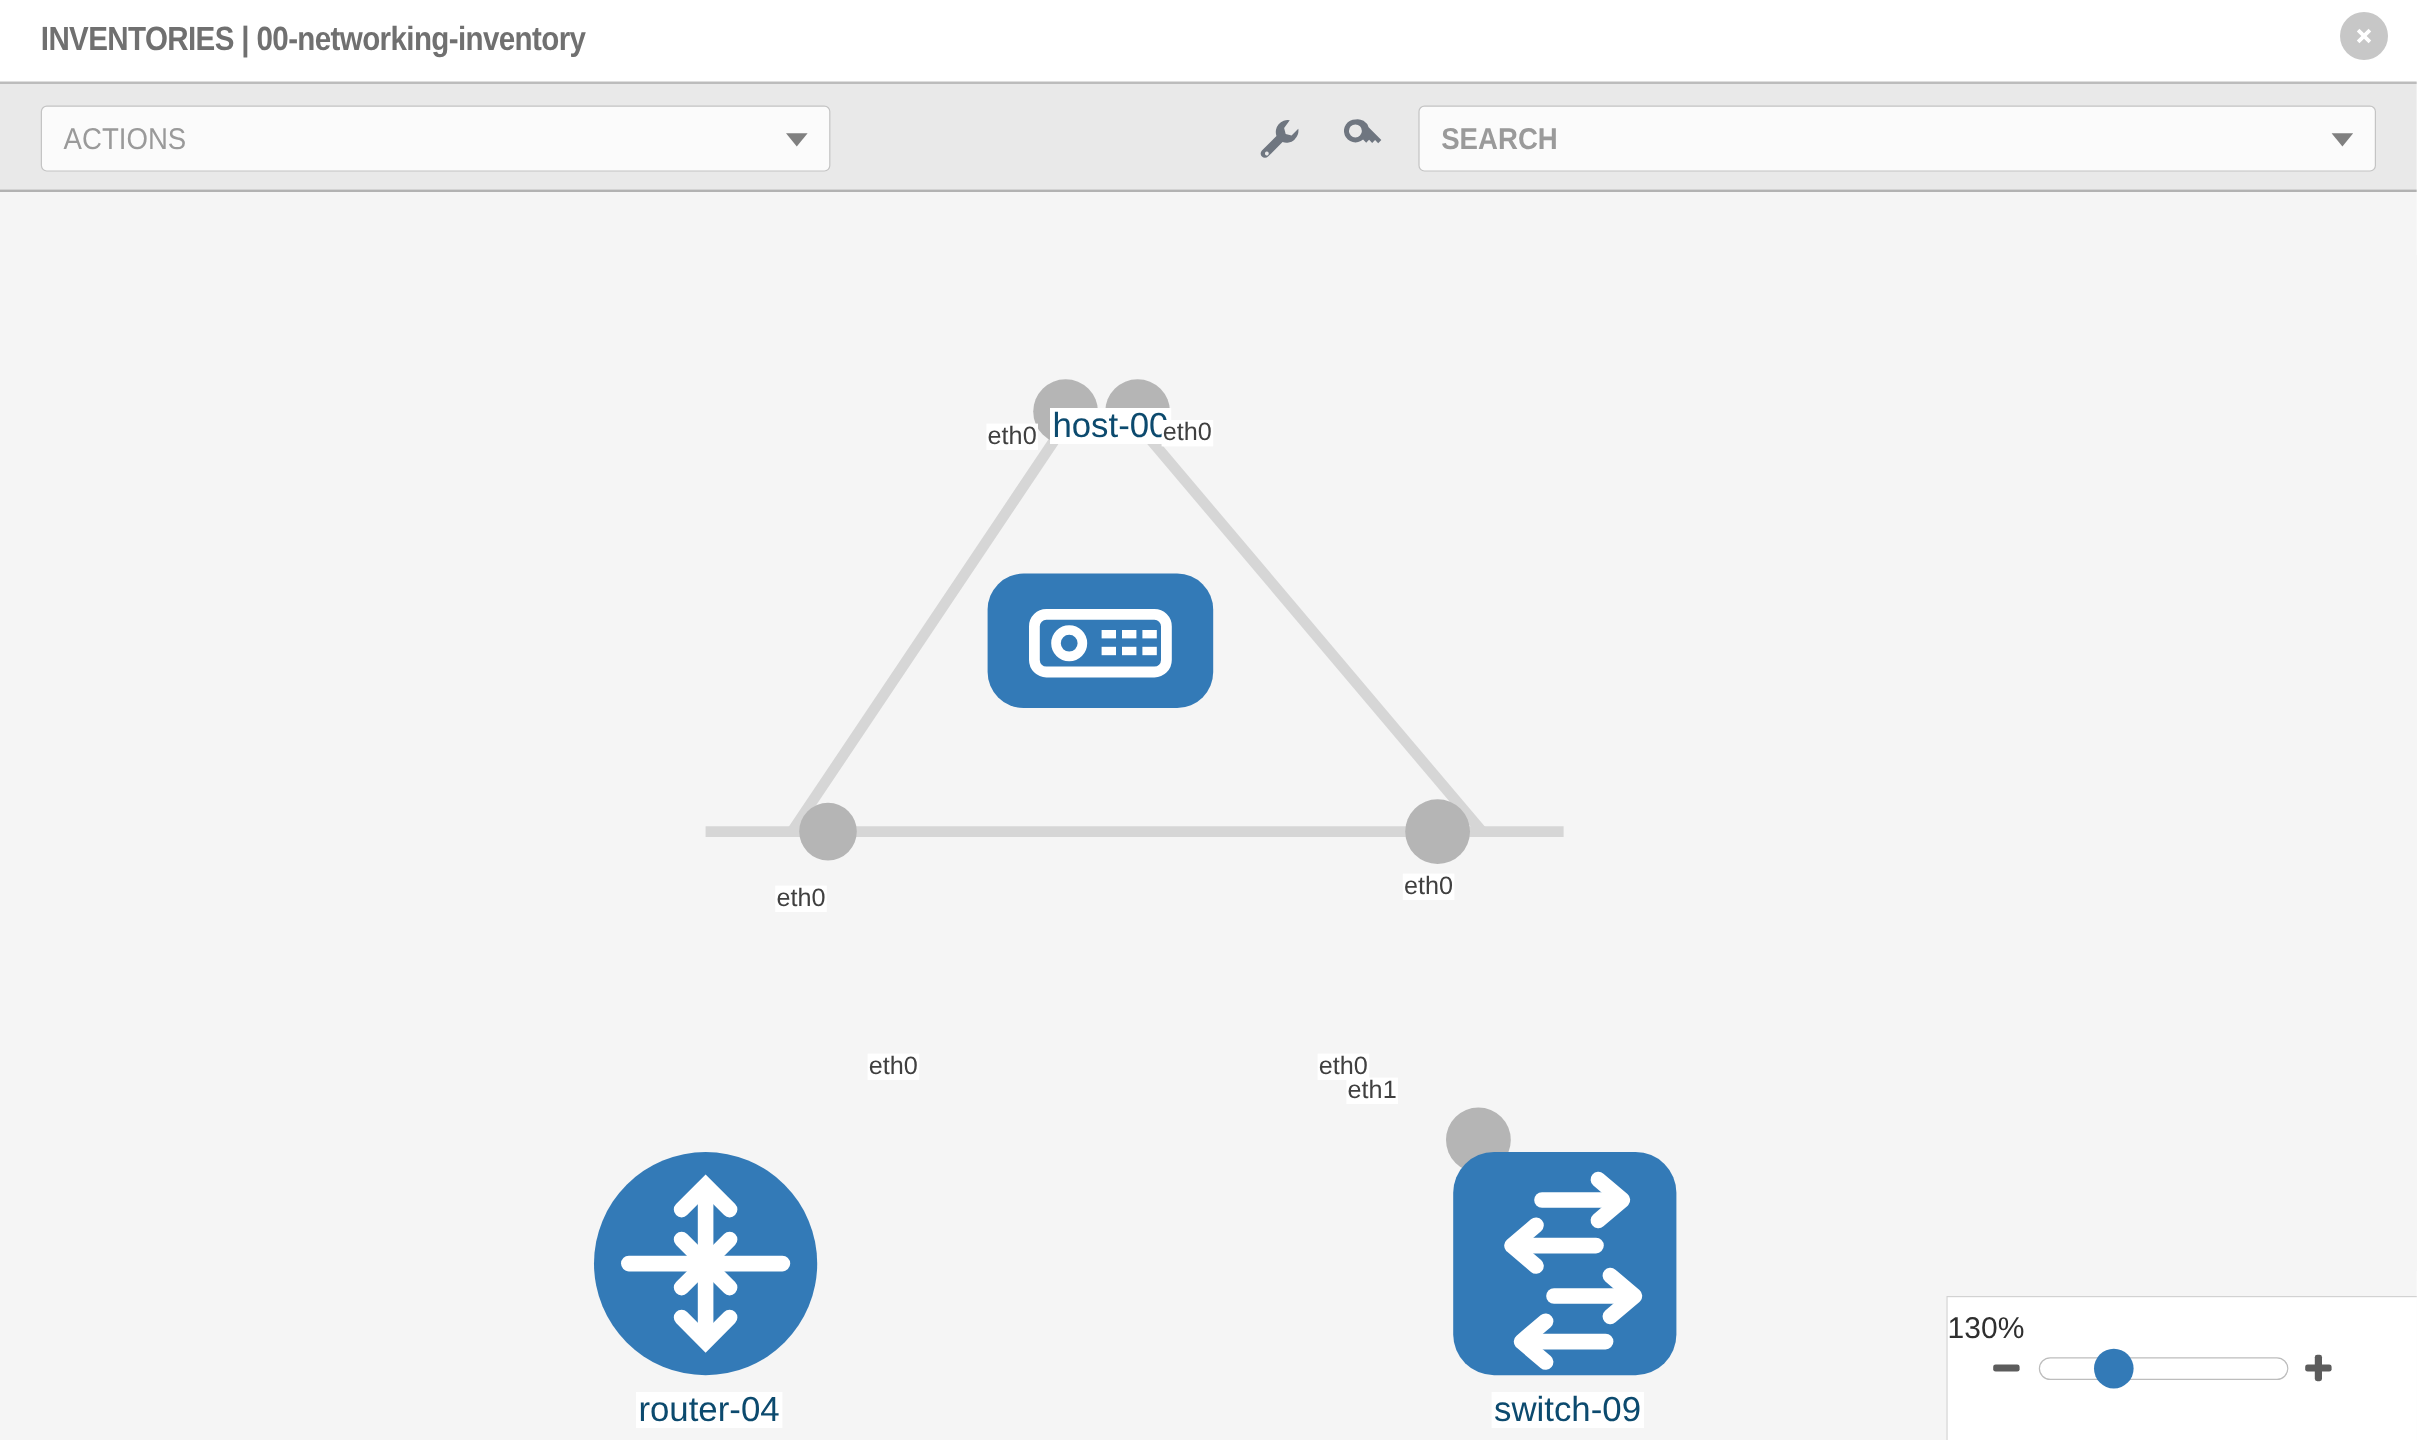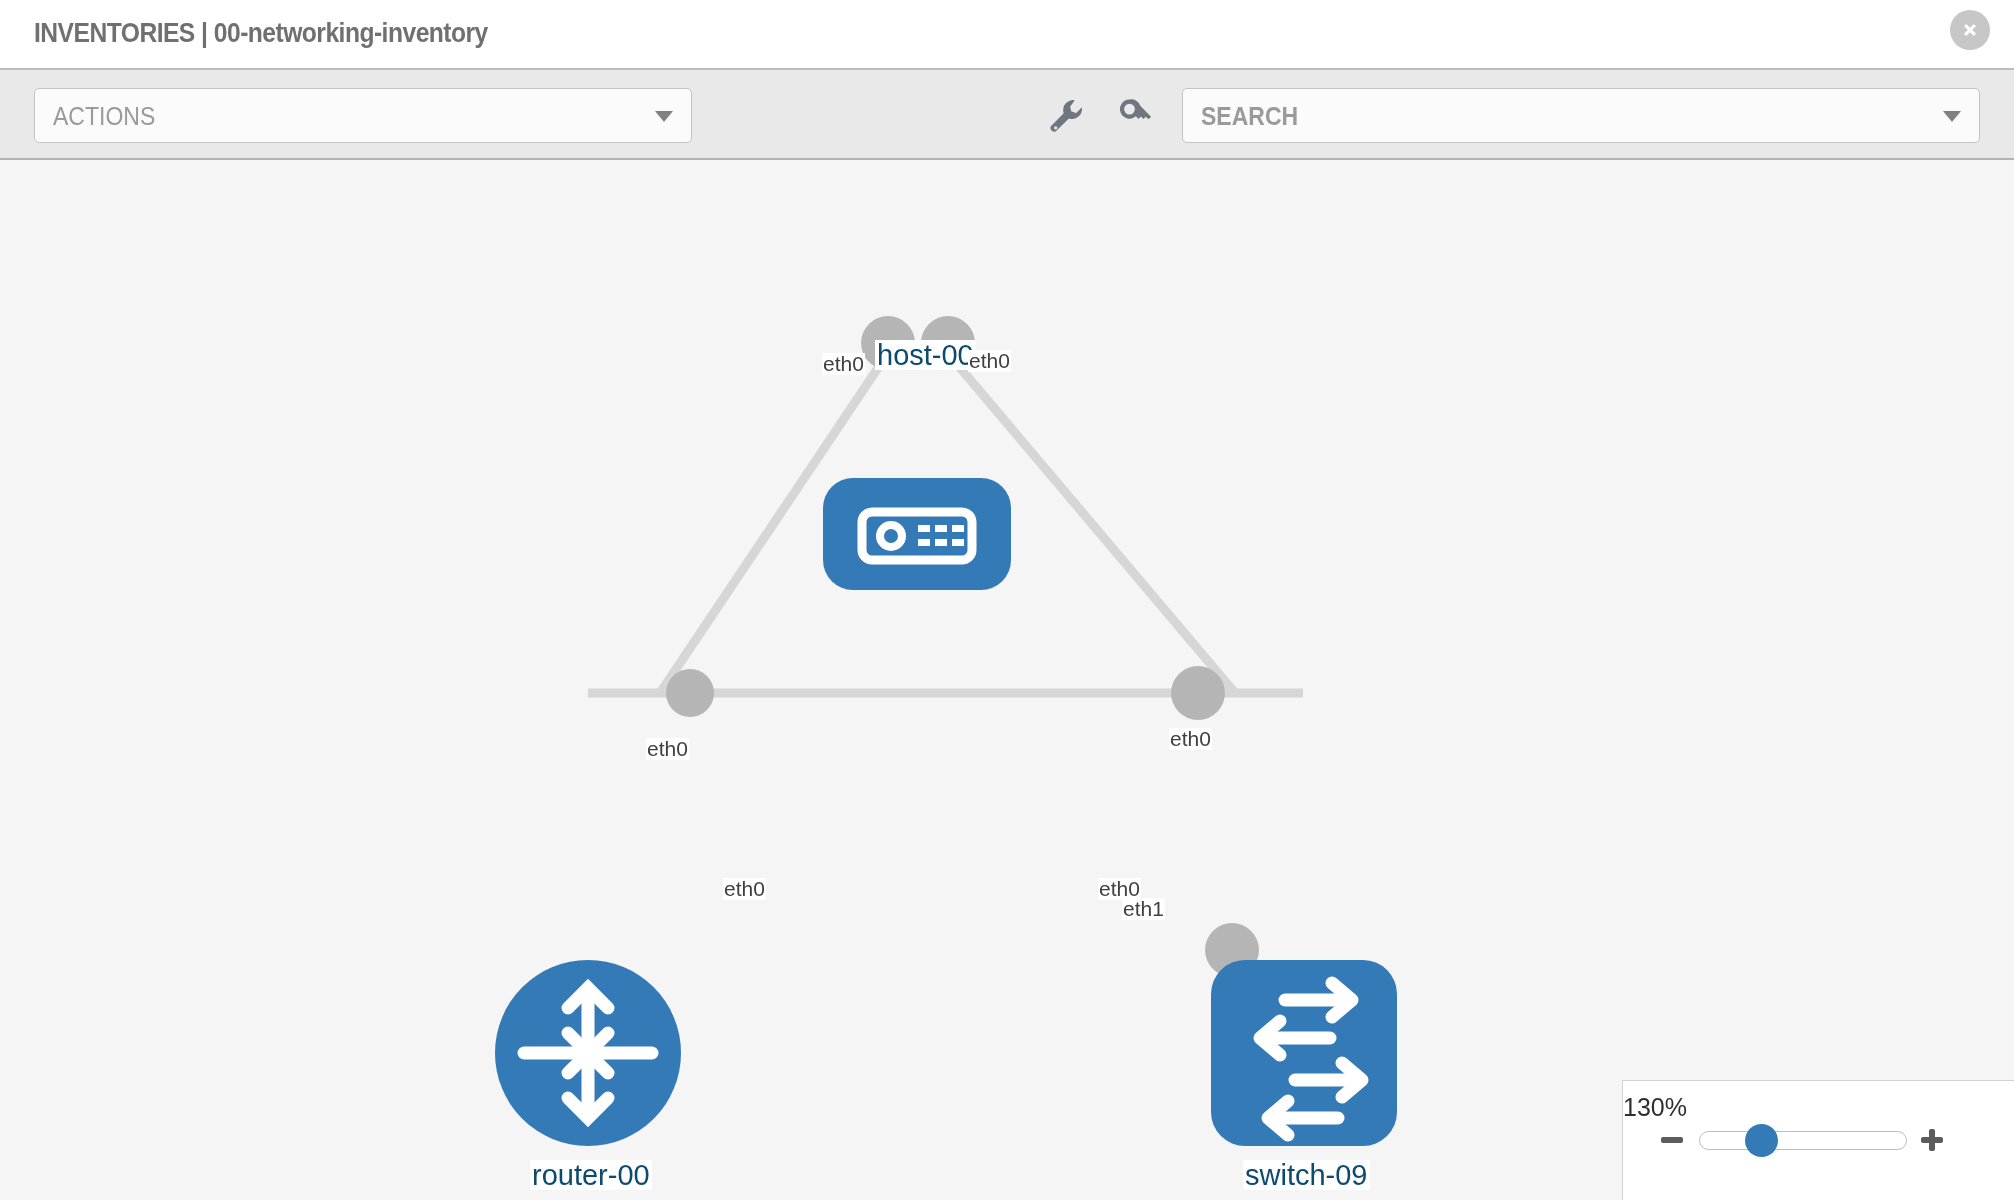--- a/index.html
+++ b/index.html
@@ -323,21 +323,21 @@
           <line x1="1295" y1="920" x2="1360" y2="920"></line>
           <polyline points="1342,903 1362,920 1342,937"></polyline>
 
           <line x1="1338" y1="958" x2="1270" y2="958"></line>
           <polyline points="1288,941 1268,958 1288,975"></polyline>
         </g>
       </g>
     </svg>
 
     <div class="node-label" style="left:875px; top:180px;">host-00</div>
-    <div class="node-label" style="left:530px; top:1000px;">router-00</div>
+    <div class="node-label" style="left:530px; top:1000px;">router-04</div>
     <div class="node-label" style="left:1243px; top:1000px;">switch-09</div>
 
     <div class="if-label" style="left:822px; top:193px;">eth0</div>
     <div class="if-label" style="left:968px; top:190px;">eth0</div>
 
     <div class="if-label" style="left:646px; top:578px;">eth0</div>
     <div class="if-label" style="left:1169px; top:568px;">eth0</div>
 
     <div class="if-label" style="left:723px; top:718px;">eth0</div>
     <div class="if-label" style="left:1098px; top:718px;">eth0</div>

